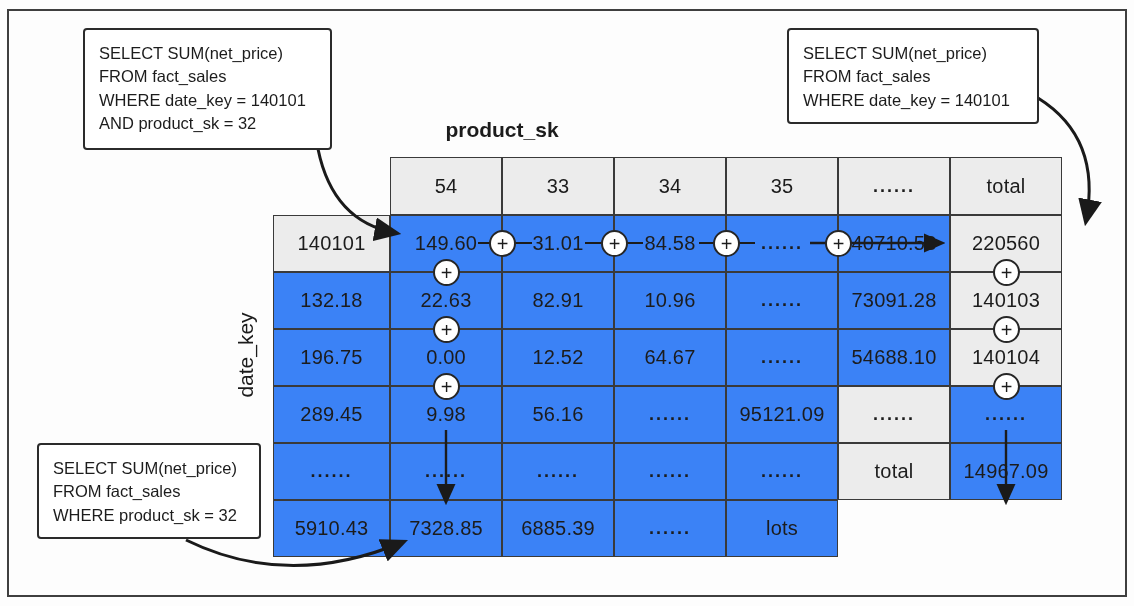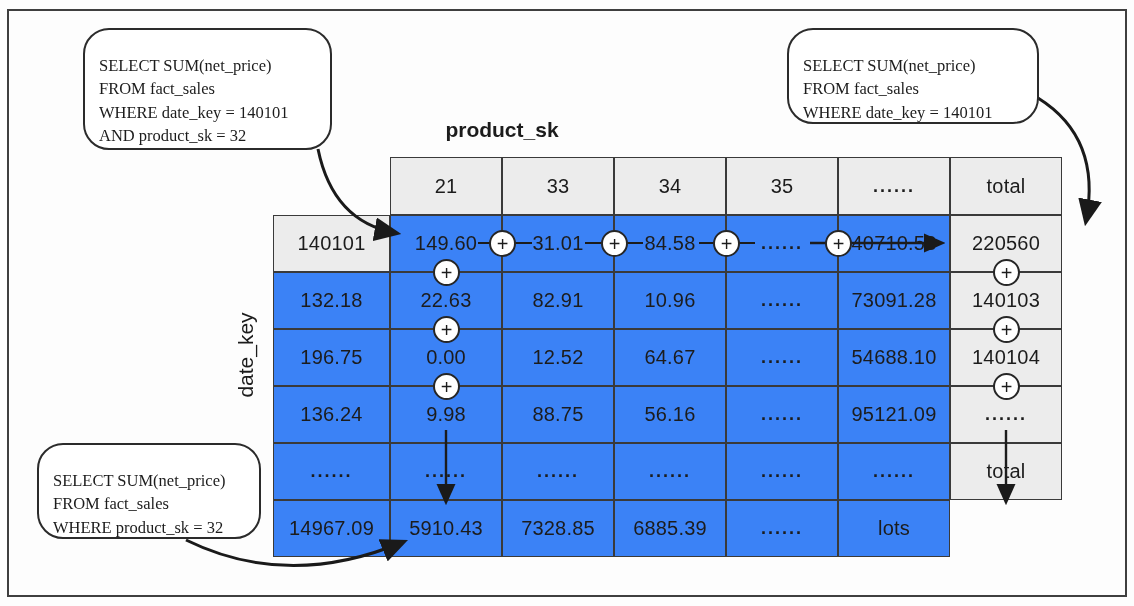--- a/index.html
+++ b/index.html
@@ -43,37 +43,37 @@
   .plus{
     position:absolute;z-index:3;width:27px;height:27px;box-sizing:border-box;
     border:2px solid #262626;border-radius:50%;background:#fff;
     display:flex;align-items:center;justify-content:center;
     font-size:20px;line-height:1;color:#1c1c1c;
   }
 
   
   .callout{
     position:absolute;z-index:4;box-sizing:border-box;background:#fff;
-    border:2.5px solid #2b2b2b;border-radius:26px;padding:24px 14px;
-    font-size:16.5px;line-height:1.42;white-space:nowrap;font-family:Liberation Serif, serif;
+    border:2.5px solid #2b2b2b;border-radius:4px;padding:12px 14px;
+    font-size:16.5px;line-height:1.42;white-space:nowrap;
   }
   .callout div{pointer-events:none;}
 </style>
 </head>
 <body>
 
 <div id="canvas">
   <div id="frame"></div>
 
   <div id="colAxis">product_sk</div>
   <div id="rowAxis">date_key</div>
 
   <div id="pivot">
     <div class="cell corner"></div>
-    <div class="cell hd">21</div>
+    <div class="cell hd">54</div>
     <div class="cell hd">33</div>
     <div class="cell hd">34</div>
     <div class="cell hd">35</div>
     <div class="cell hd dots">......</div>
     <div class="cell hd">total</div>
 
     <div class="cell hd">140101</div>
     <div class="cell">149.60</div>
     <div class="cell">31.01</div>
     <div class="cell">84.58</div>
@@ -90,23 +90,22 @@
 
     <div class="cell hd">140103</div>
     <div class="cell">196.75</div>
     <div class="cell">0.00</div>
     <div class="cell">12.52</div>
     <div class="cell">64.67</div>
     <div class="cell dots">......</div>
     <div class="cell">54688.10</div>
 
     <div class="cell hd">140104</div>
-    <div class="cell">136.24</div>
+    <div class="cell">289.45</div>
     <div class="cell">9.98</div>
-    <div class="cell">88.75</div>
     <div class="cell">56.16</div>
     <div class="cell dots">......</div>
     <div class="cell">95121.09</div>
 
     <div class="cell hd dots">......</div>
     <div class="cell dots">......</div>
     <div class="cell dots">......</div>
     <div class="cell dots">......</div>
     <div class="cell dots">......</div>
     <div class="cell dots">......</div>

